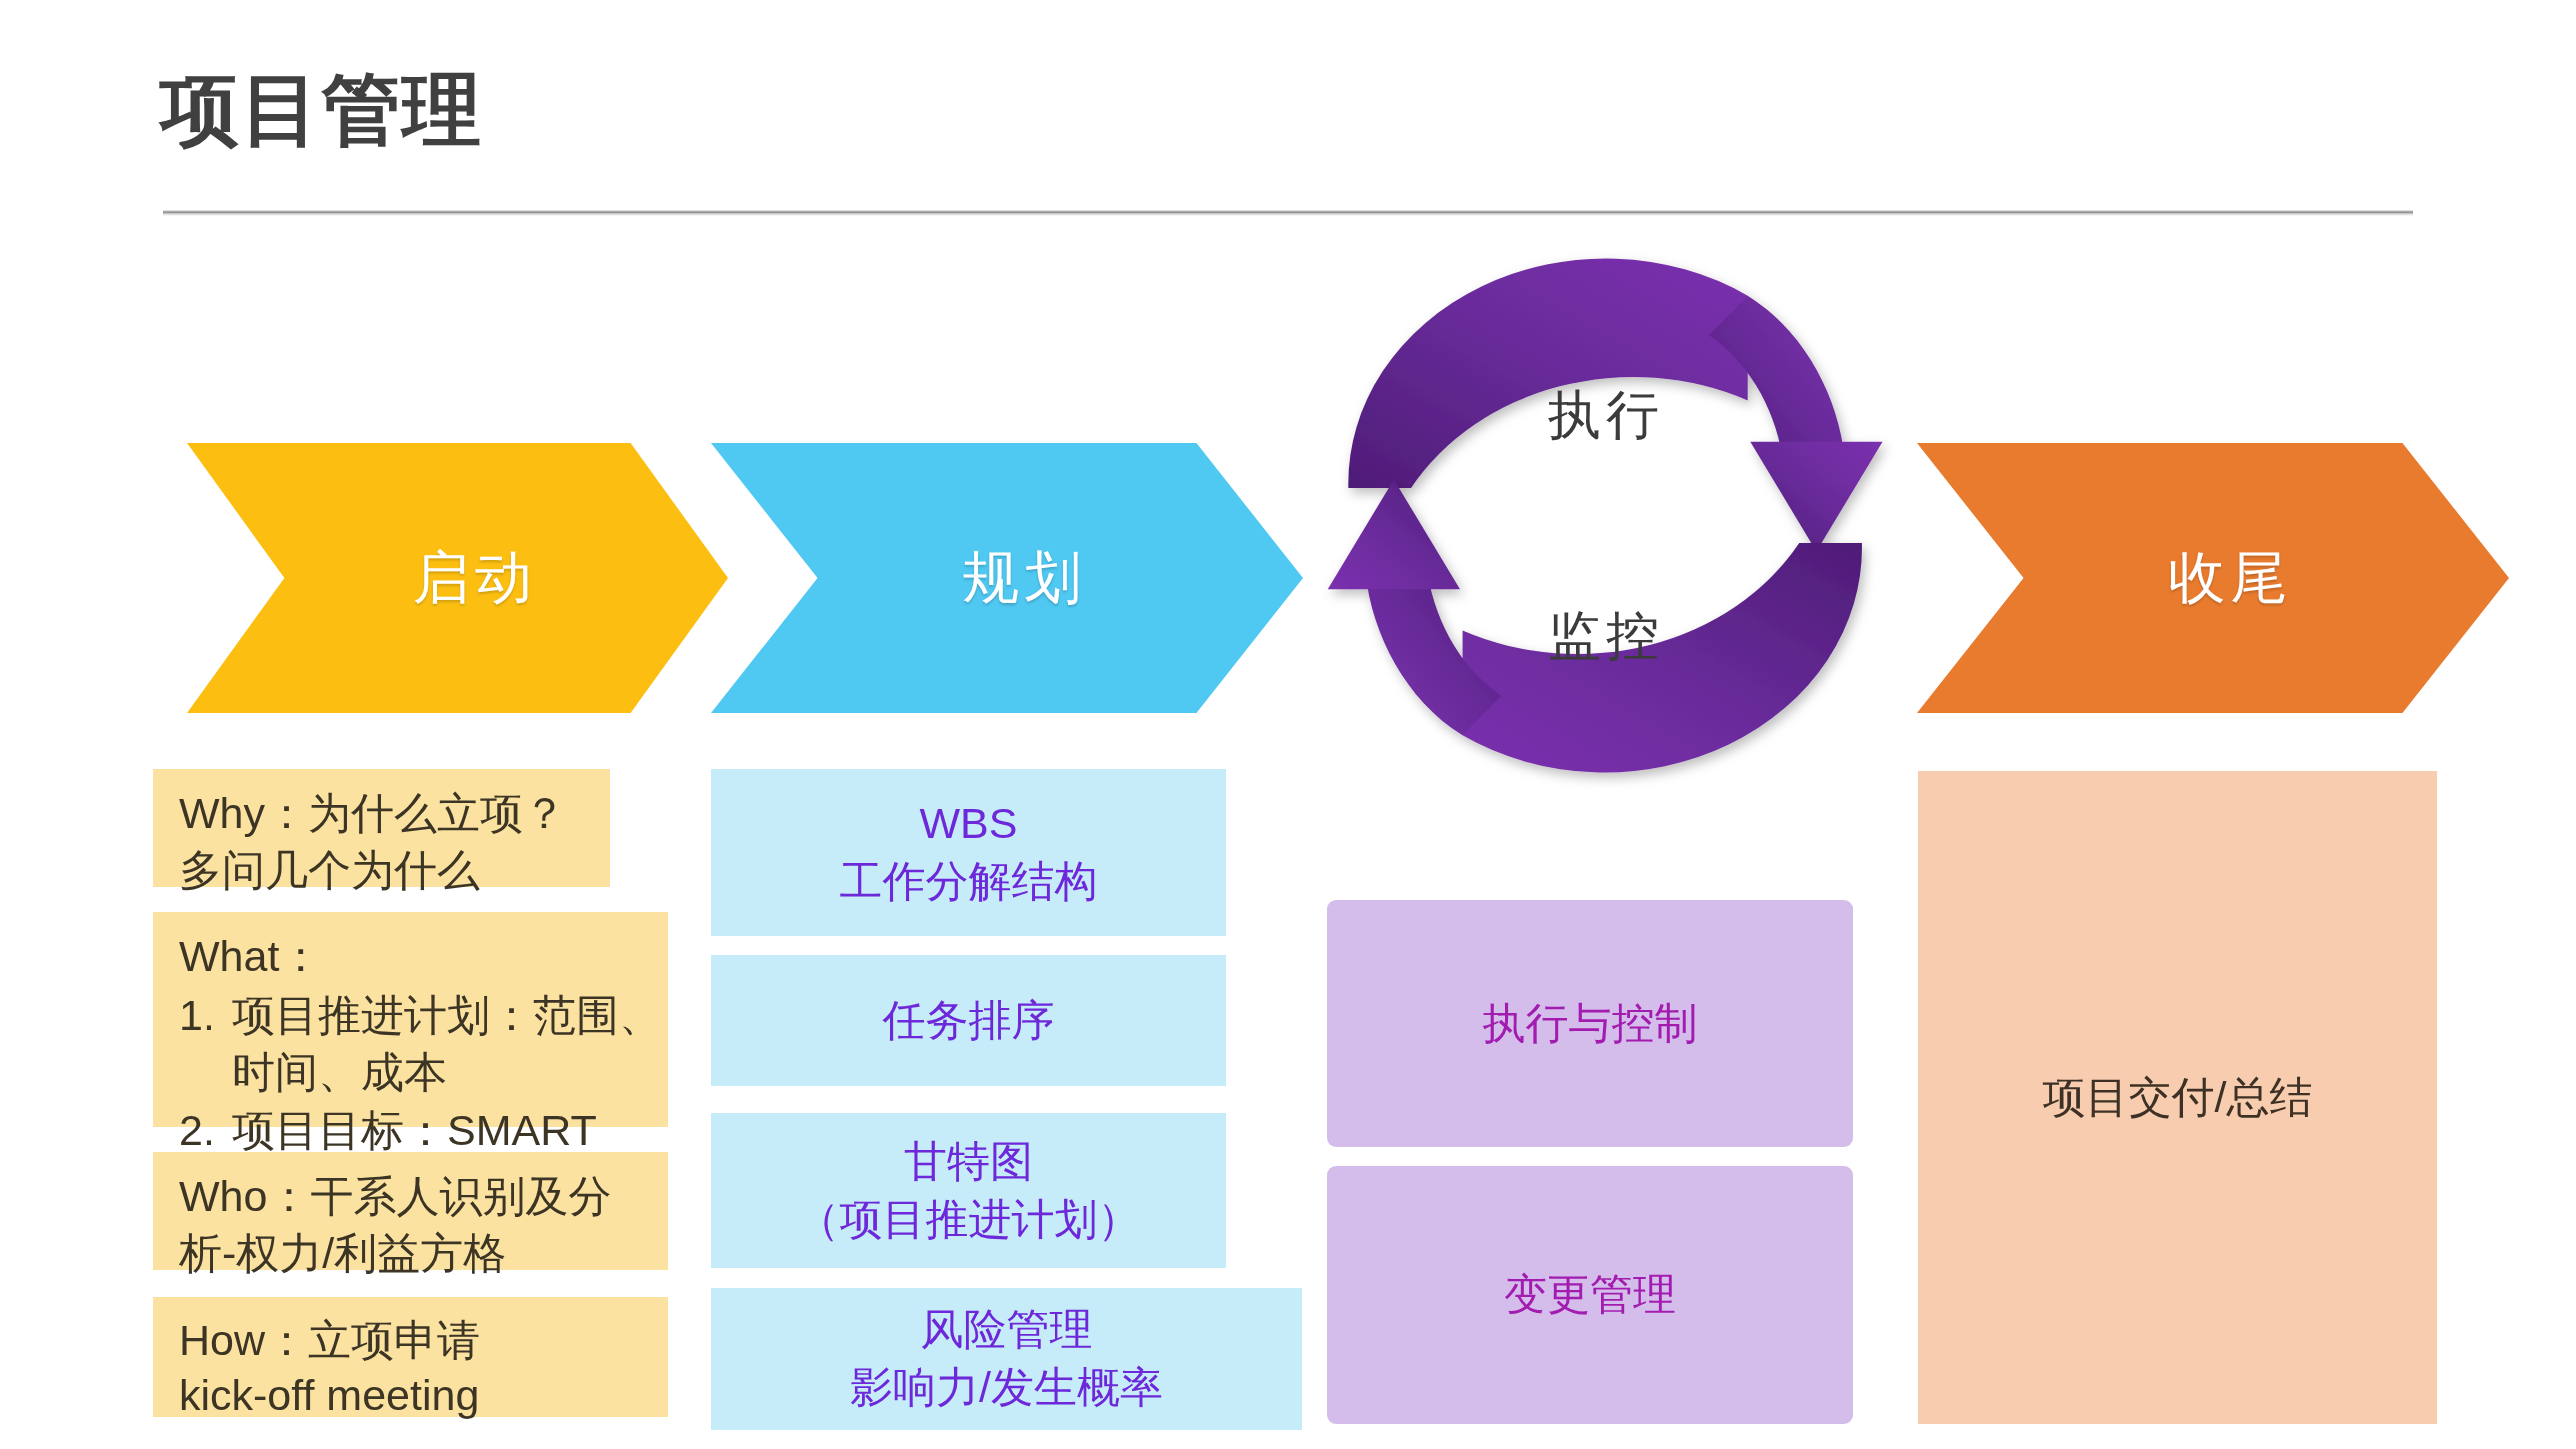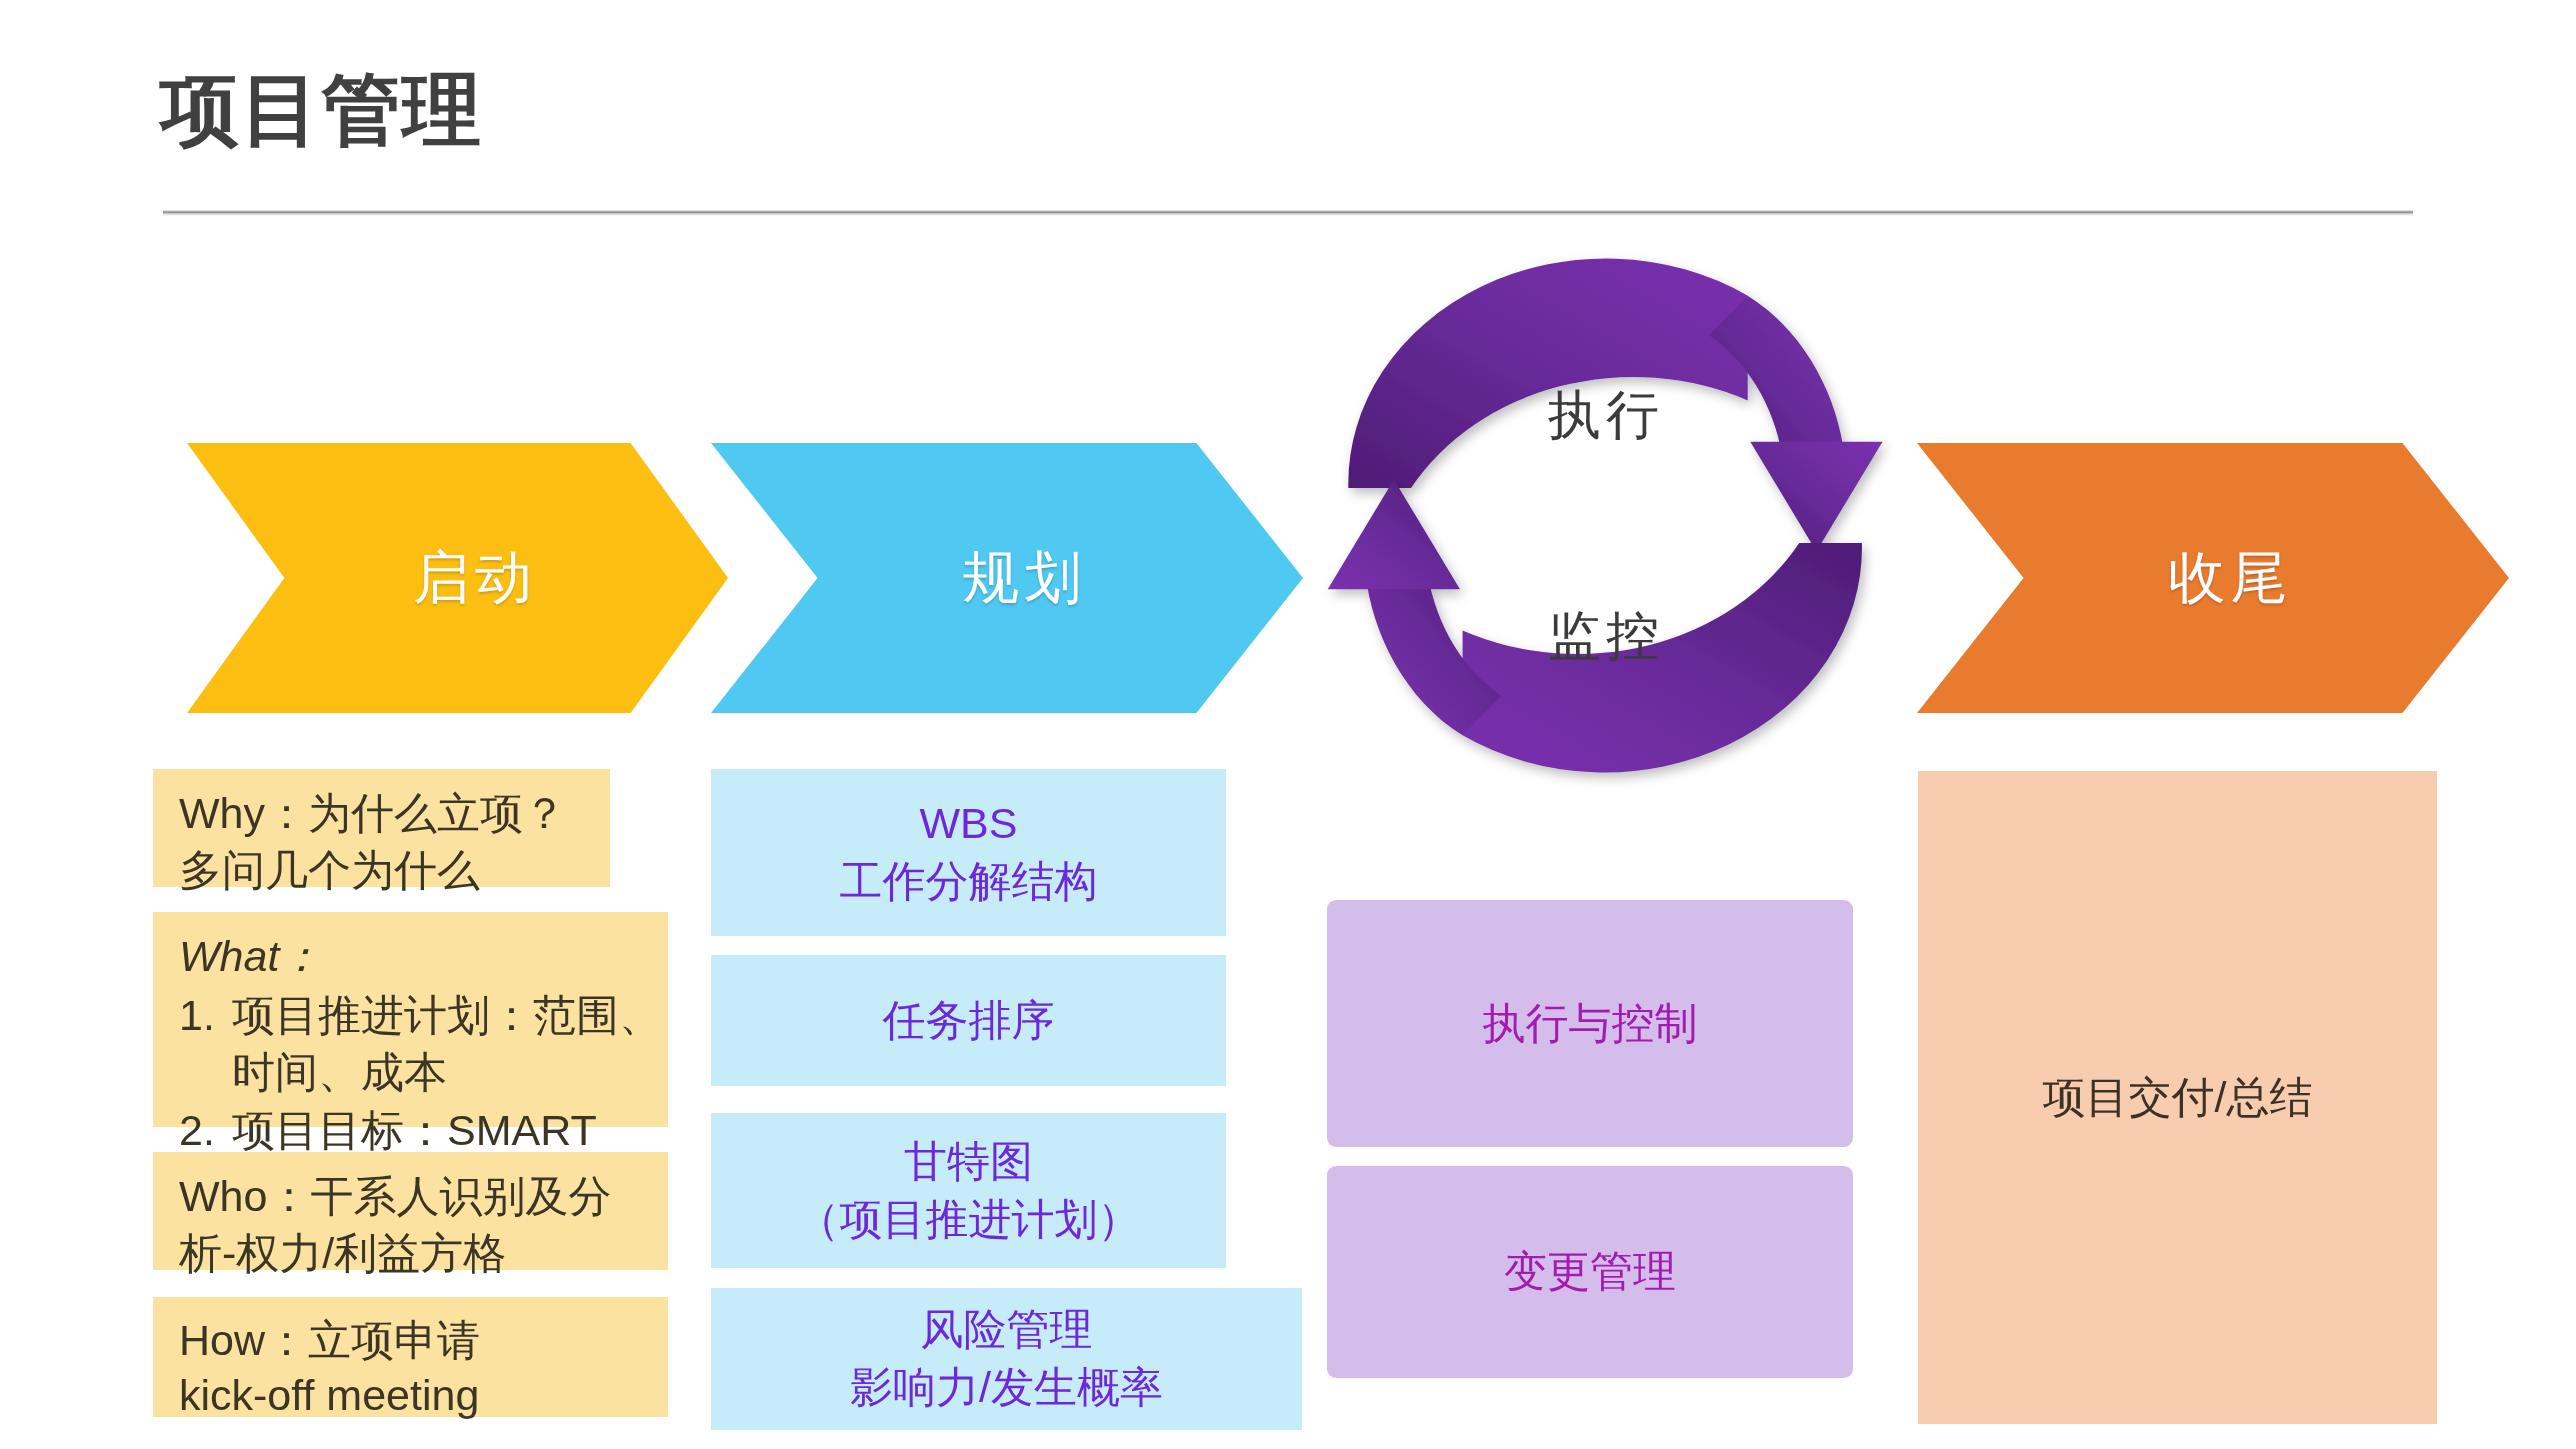--- a/index.html
+++ b/index.html
@@ -97,39 +97,39 @@
     text-align: center;
     font-size: 43px;
   }
 
   
   #box-why  { left: 153px; top: 769px;  width: 457px; height: 118px; }
   #box-what { left: 153px; top: 912px; width: 515px; height: 215px; }
   #box-who  { left: 153px; top: 1152px; width: 515px; height: 118px; }
   #box-how  { left: 153px; top: 1297px; width: 515px; height: 120px; }
 
-  .what-line { white-space: nowrap; font-style: italic; }
+  .what-line { white-space: nowrap; }
   .what-list { margin-top: 1.7px; }
   .what-item {
     display: flex;
     white-space: nowrap;
   }
   .what-num { width: 53px; flex: none; }
   .what-body { display: block; }
   .what-cont { padding-left: 53px; white-space: nowrap; }
 
   
   #box-wbs   { left: 711px; top: 769px;  width: 515px; height: 167px; }
   #box-seq   { left: 711px; top: 955px; width: 515px; height: 131px; }
   #box-gantt { left: 711px; top: 1113px; width: 515px; height: 155px; }
   #box-risk  { left: 711px; top: 1288px; width: 591px; height: 142px; }
 
   
   #box-exec   { left: 1327px; top: 900px; width: 526px; height: 247px; }
-  #box-change { left: 1327px; top: 1166px; width: 526px; height: 212px; font-family: Liberation Serif, serif; }
+  #box-change { left: 1327px; top: 1166px; width: 526px; height: 258px; font-family: Liberation Serif, serif; }
 
   
   #box-deliver { left: 1918px; top: 771px; width: 519px; height: 653px; }
 
   .two-line { line-height: 1.28; }
 </style>
 </head>
 <body>
 
 <div id="slide">

